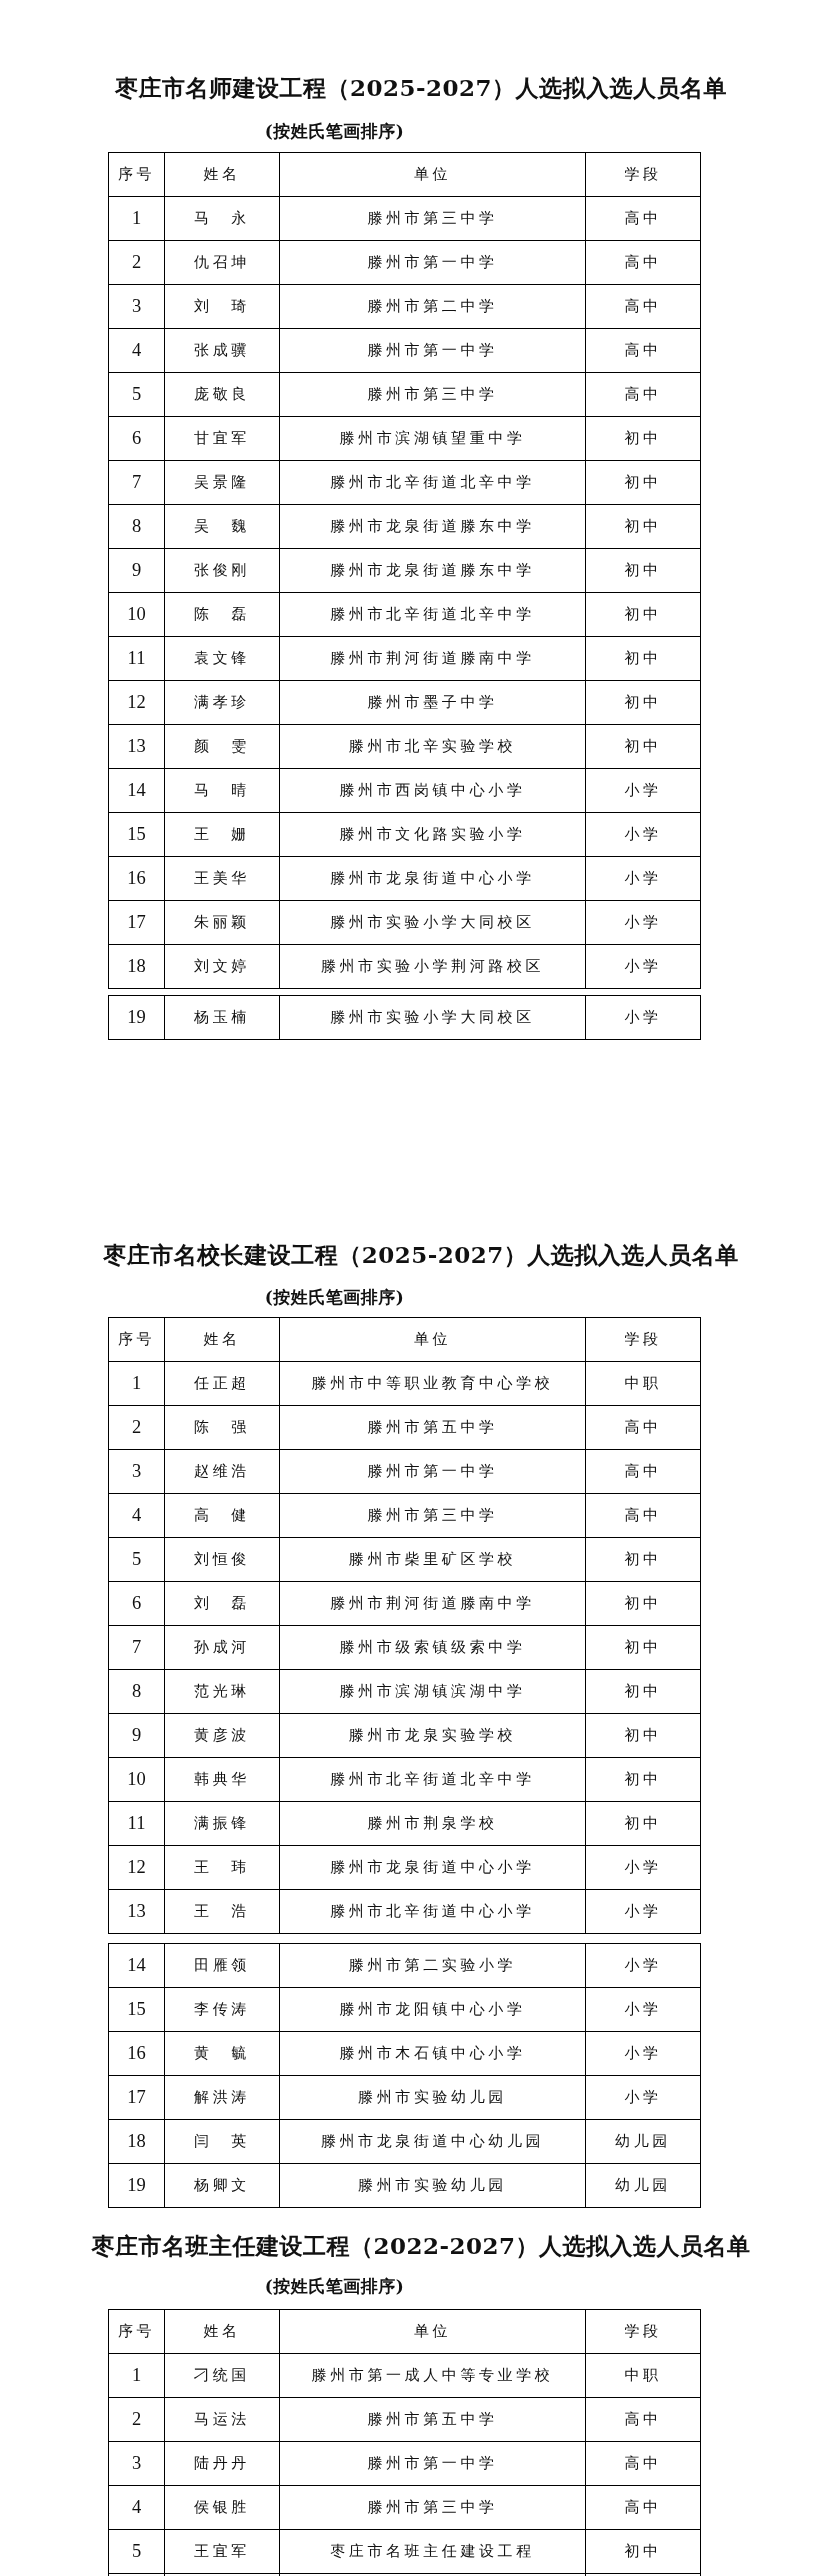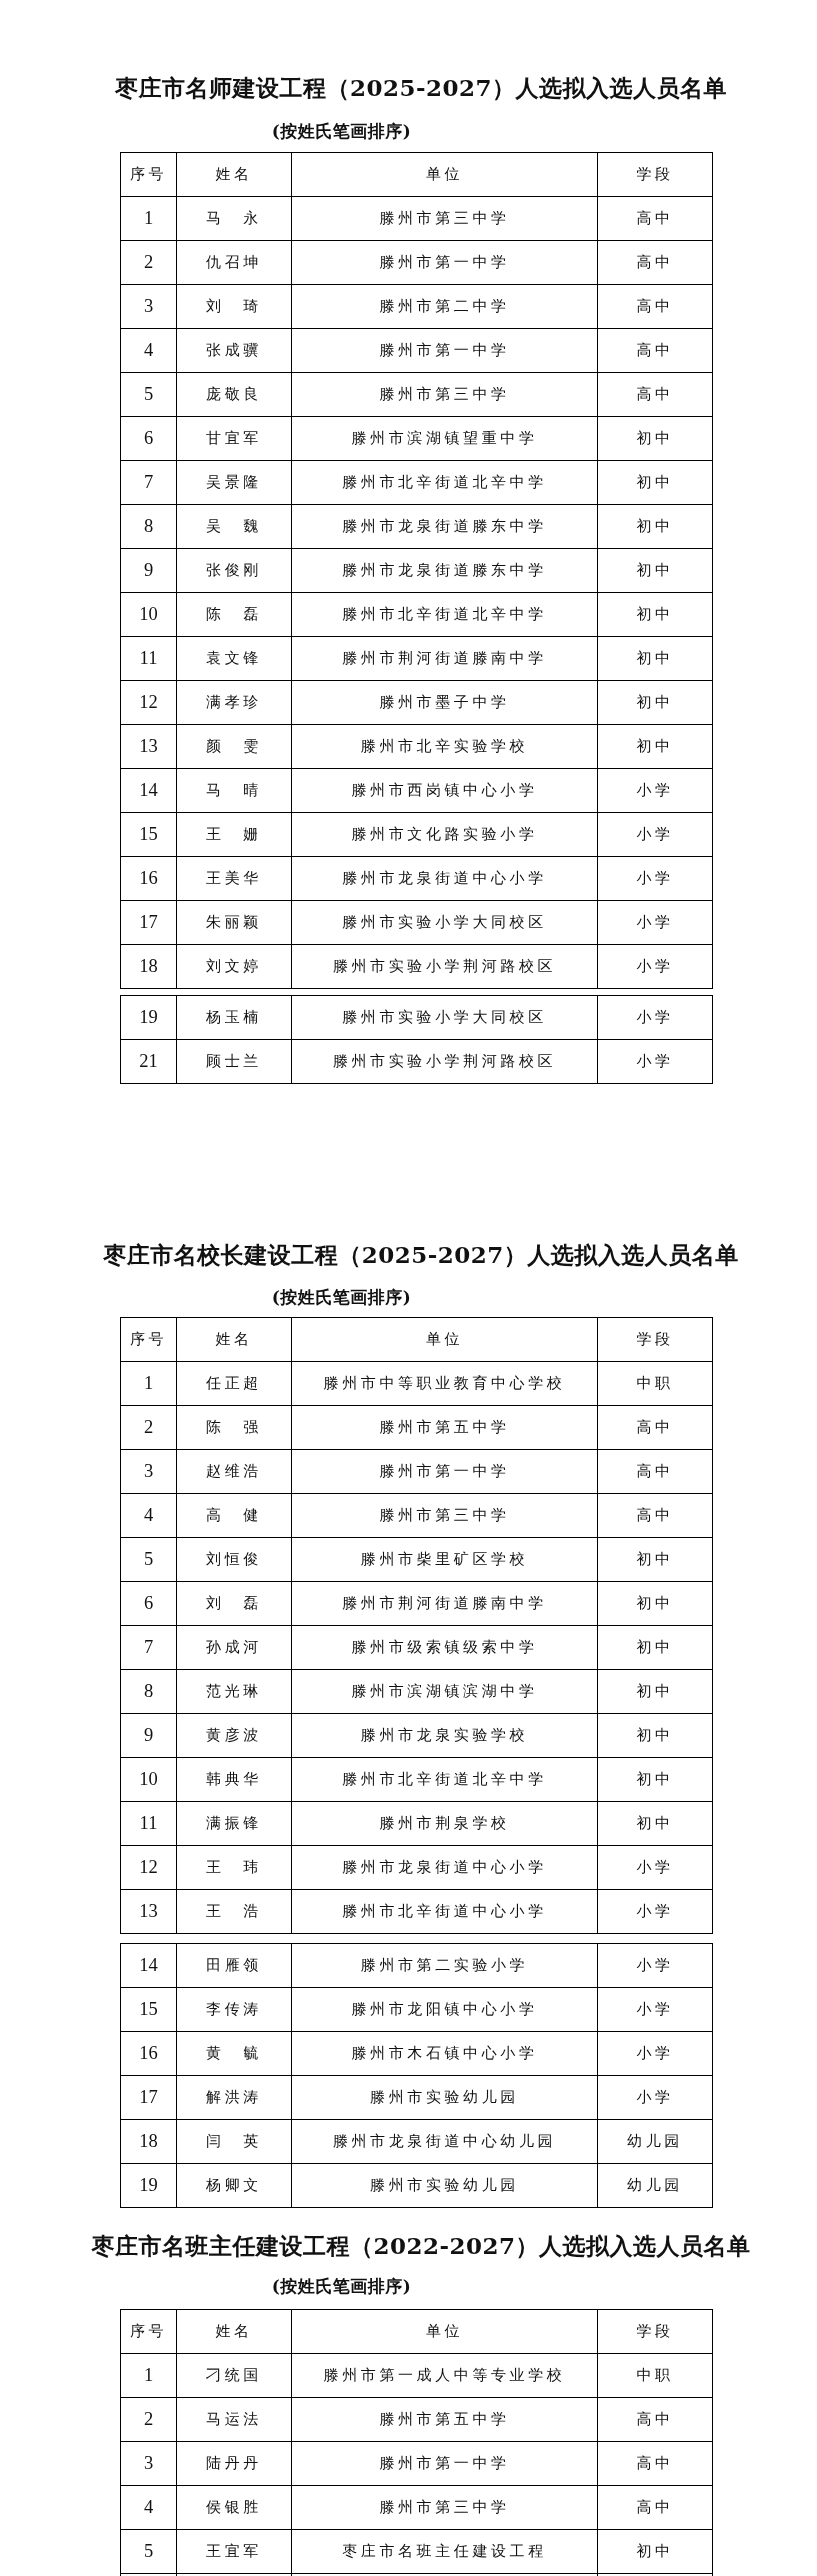--- a/index.html
+++ b/index.html
@@ -1,24 +1,24 @@
 <!DOCTYPE html>
 <html style="font-size:8.2px"><head>
 <meta charset="utf-8">
 <style>
   html, body { margin: 0; padding: 0; background: #ffffff; }
   body { width: 818px; height: 3447px; position: relative; overflow: hidden;
          font-family: "DejaVu Serif", "Liberation Serif", serif; color: #111; }
   .title { position: absolute; left: 12px; width: 818px; text-align: center;
            font-size: 23px; font-weight: bold; line-height: 20.6px; letter-spacing: 0.5px;
            transform: translateY(-10.3px); }
-  .subtitle { position: absolute; left: 7px; width: 669px; text-align: center;
+  .subtitle { position: absolute; left: 0; width: 669px; text-align: center;
               font-size: 17px; font-weight: bold; line-height: 20.6px; letter-spacing: 0.5px;
               transform: translateY(-10.3px); }
-  .tbl { position: absolute; left: 120px; width: 592px; border-collapse: collapse;
+  .tbl { position: absolute; left: 108px; width: 592px; border-collapse: collapse;
          table-layout: fixed; padding-left: 42px; }
   .tbl td { border: 0.8px solid #000; text-align: center; vertical-align: middle;
             font-size: 15px; letter-spacing: 3.6px; padding: 0; line-height: 1.25;
             font-weight: normal; }
   .tbl td.num { letter-spacing: 0; font-family: "Liberation Serif", "DejaVu Serif", serif;
                 font-size: 18.5px; }
   .tbl col.c1 { width: 56px; }
   .tbl col.c2 { width: 115px; }
   .tbl col.c3 { width: 306px; }
   .tbl col.c4 { width: 115px; }
@@ -160,26 +160,20 @@
       <col class="c3">
       <col class="c4">
     </colgroup>
     <tbody>
       <tr>
         <td class="num">19</td>
         <td>杨玉楠</td>
         <td>滕州市实验小学大同校区</td>
         <td>小学</td>
       </tr>
-      <tr>
-        <td class="num">21</td>
-        <td>顾士兰</td>
-        <td>滕州市实验小学荆河路校区</td>
-        <td>小学</td>
-      </tr>
     </tbody>
   </table>
 
 <div class="title" style="top:1255px">枣庄市名校长建设工程（2025-2027）人选拟入选人员名单</div>
 <div class="subtitle" style="top:1297px">(按姓氏笔画排序)</div>
 <table class="tbl" style="top:1317px">
     <colgroup>
       <col class="c1">
       <col class="c2">
       <col class="c3">

